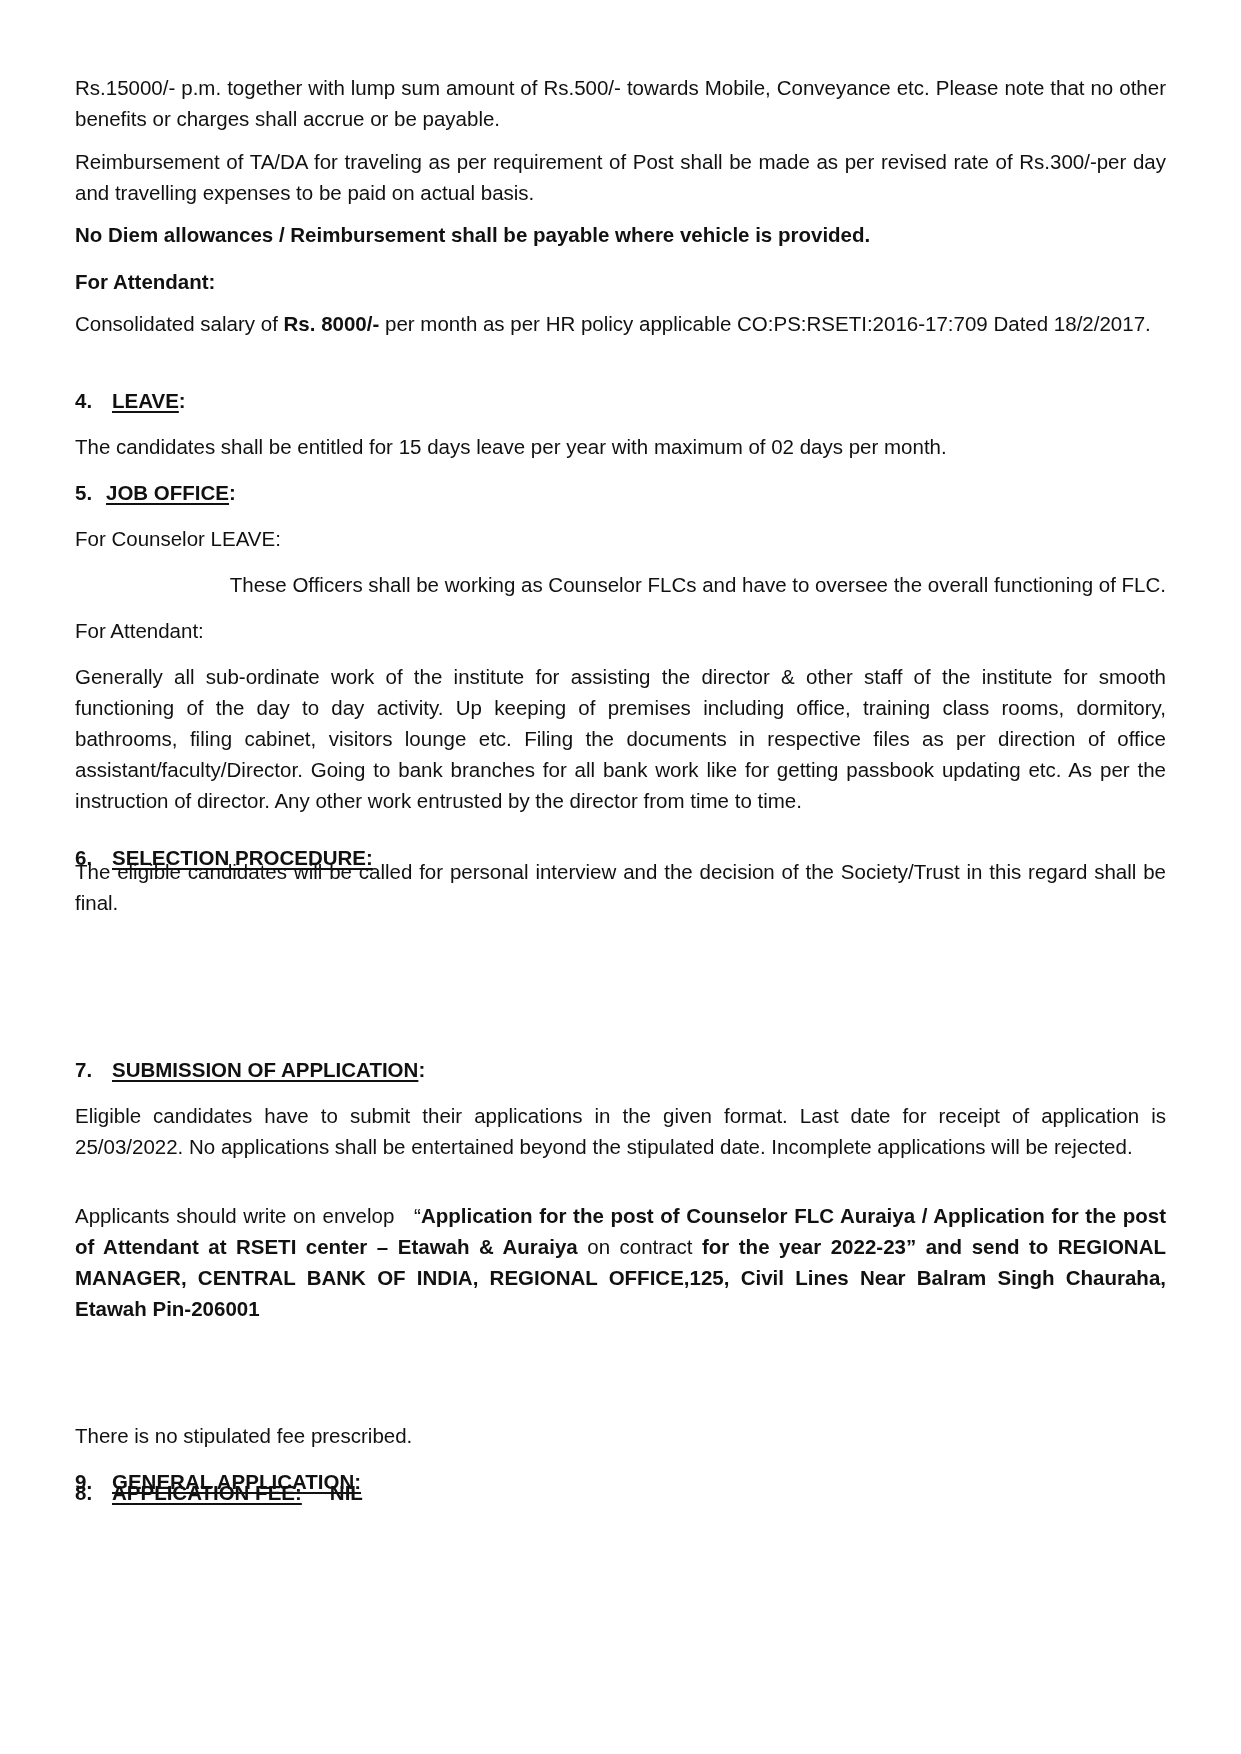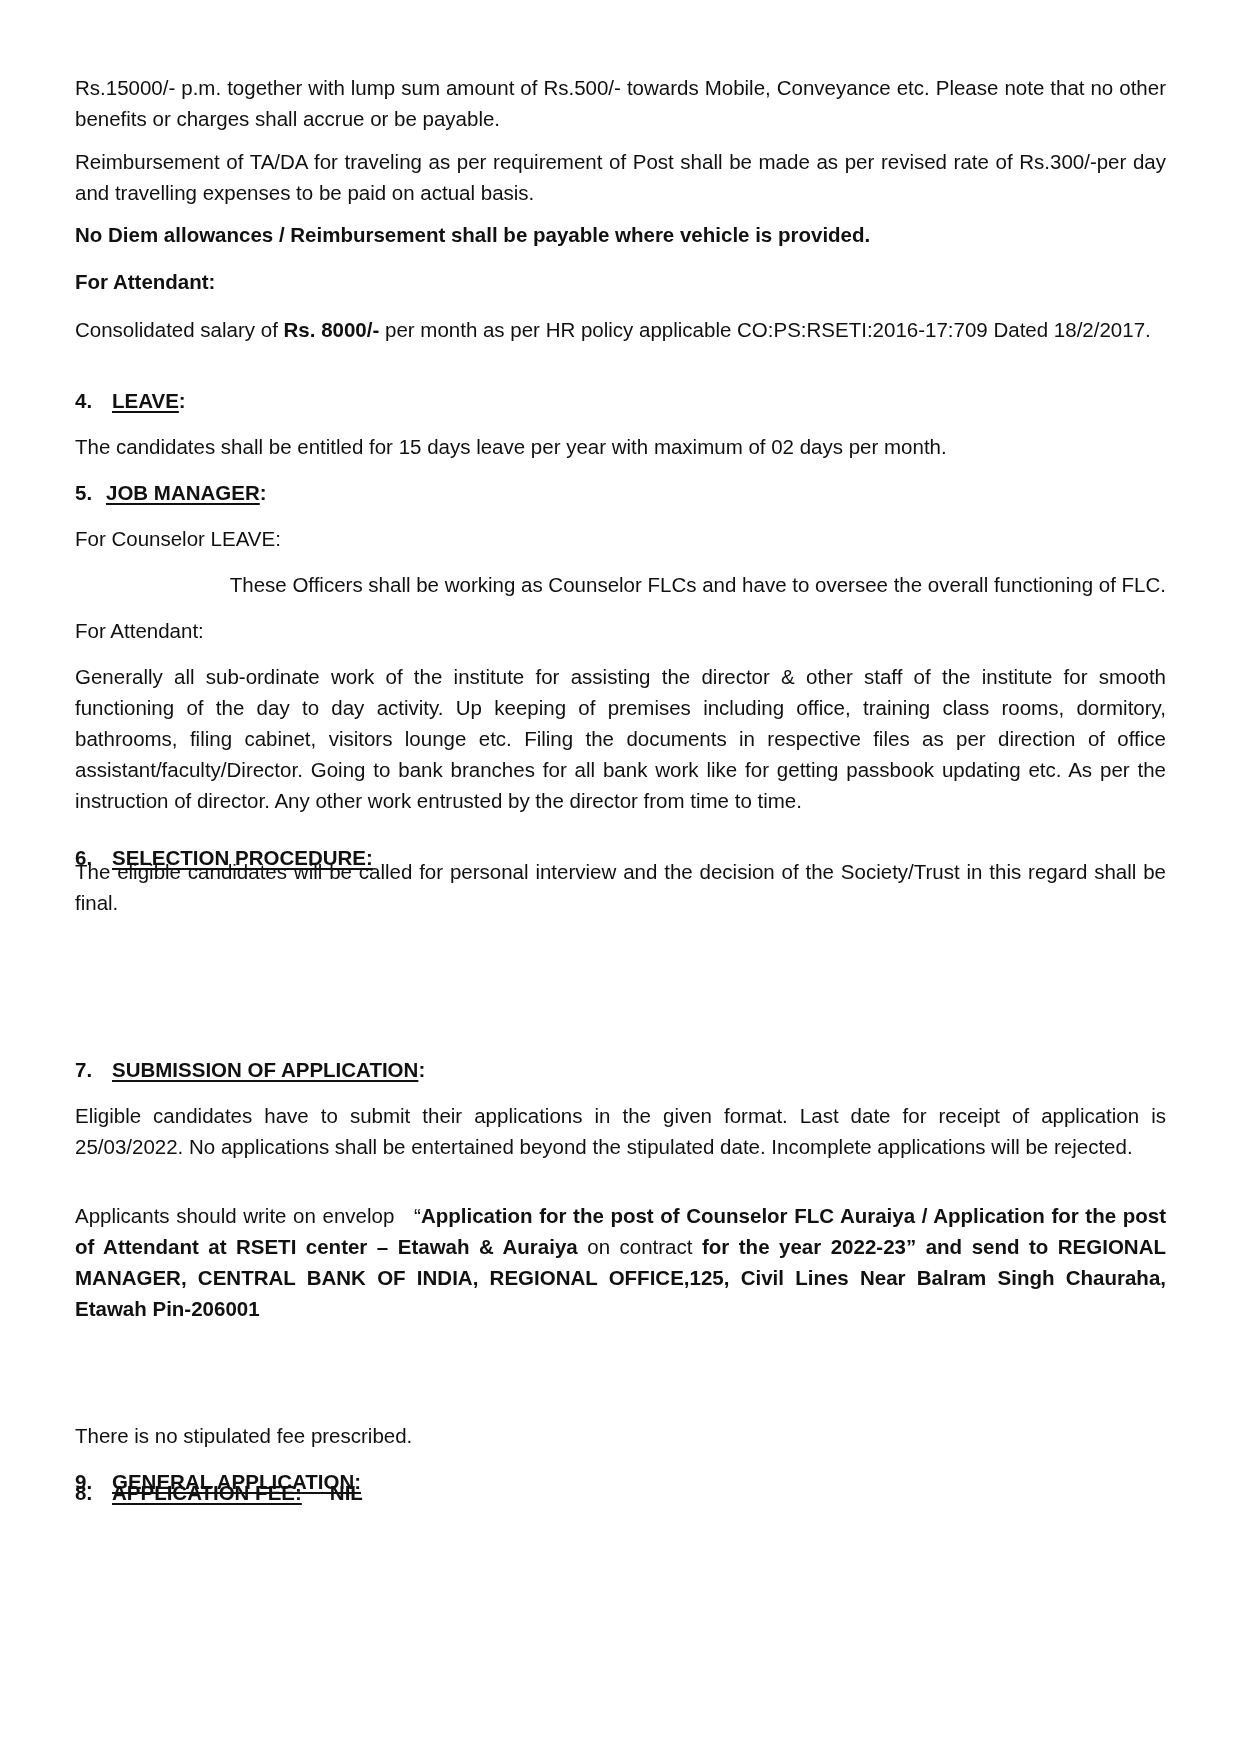--- a/index.html
+++ b/index.html
@@ -21,27 +21,27 @@
 <div class="page">
 
   <p class="blk just" style="top:0px;">Rs.15000/- p.m. together with lump sum amount of Rs.500/- towards Mobile, Conveyance etc. Please note that no other benefits or charges shall accrue or be payable.</p>
 
   <p class="blk just" style="top:74px;">Reimbursement of TA/DA for traveling as per requirement of Post shall be made as per revised rate of Rs.300/-per day and travelling expenses to be paid on actual basis.</p>
 
   <p class="blk b" style="top:147px;">No Diem allowances / Reimbursement shall be payable where vehicle is provided.</p>
 
   <p class="blk b" style="top:194px;">For Attendant:</p>
 
-  <p class="blk just" style="top:242px;"><span>Consolidated salary of </span><span class="b">Rs. 8000/-</span><span> per month as per HR policy applicable CO:PS:RSETI:2016-17:709 Dated 18/2/2017.</span></p>
+  <p class="blk just" style="top:236px;"><span>Consolidated salary of </span><span class="b">Rs. 8000/-</span><span> per month as per HR policy applicable CO:PS:RSETI:2016-17:709 Dated 18/2/2017.</span></p>
 
   <p class="blk head" style="top:313px;"><span class="num">4.</span><span class="u">LEAVE</span><span>:</span></p>
 
   <p class="blk" style="top:359px;">The candidates shall be entitled for 15 days leave per year with maximum of 02 days per month.</p>
 
-  <p class="blk head" style="top:405px;"><span class="num" style="width:31px;">5.</span><span class="u">JOB MANAGER</span><span>:</span></p>
+  <p class="blk head" style="top:405px;"><span class="num" style="width:31px;">5.</span><span class="u">JOB OFFICE</span><span>:</span></p>
 
   <p class="blk" style="top:451px;">For Counselor LEAVE:</p>
 
   <p class="blk" style="top:497px;text-align:right;">These Officers shall be working as Counselor FLCs and have to oversee the overall functioning of FLC.</p>
 
   <p class="blk" style="top:543px;">For Attendant:</p>
 
   <p class="blk just" style="top:589px;">Generally all sub-ordinate work of the institute for assisting the director &amp; other staff of the institute for smooth functioning of the day to day activity. Up keeping of premises including office, training class rooms, dormitory, bathrooms, filing cabinet, visitors lounge etc. Filing the documents in respective files as per direction of office assistant/faculty/Director. Going to bank branches for all bank work like for getting passbook updating etc. As per the instruction of director. Any other work entrusted by the director from time to time.</p>
 
   <p class="blk head" style="top:770px;"><span class="num">6.</span><span class="u">SELECTION PROCEDURE:</span></p>

